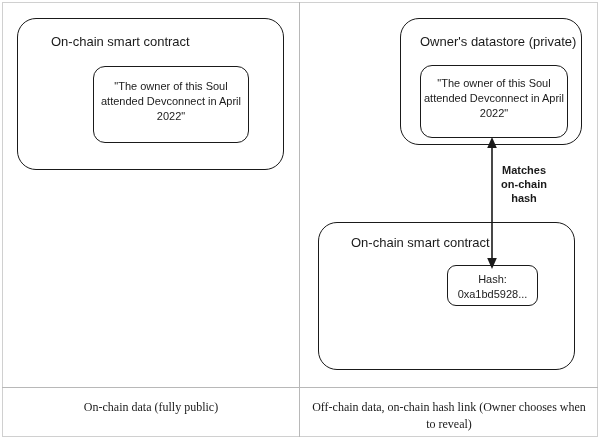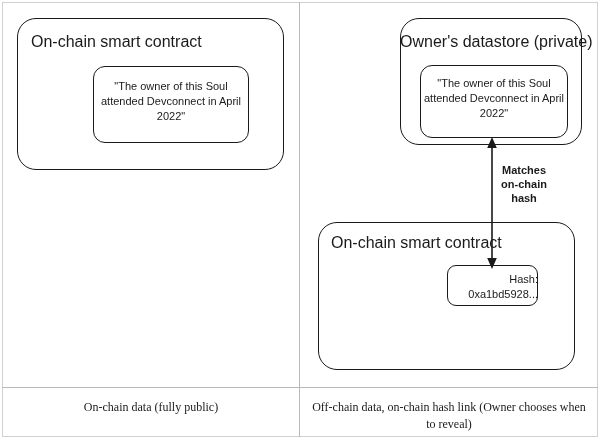--- a/index.html
+++ b/index.html
@@ -54,24 +54,25 @@
   
   .rbox {
     position: absolute;
     box-sizing: border-box;
     border: 1.3px solid #1a1a1a;
     background: #ffffff;
   }
 
   .box-label {
     position: absolute;
-    font-size: 16px;
+    font-size: 13px;
     color: #1a1a1a;
     line-height: 13px;
     white-space: nowrap;
+    margin-left: 20px;
   }
 
   .box-text {
     position: absolute;
     font-size: 11px;
     color: #1a1a1a;
     line-height: 15px;
     text-align: center;
     box-sizing: border-box;
   }
@@ -113,21 +114,21 @@
     left: 318px; top: 222px; width: 257px; height: 148px;
     border-radius: 19px;
   }
   #right-contract-label { left: 331px; top: 236px; }
 
   #hash-box {
     left: 447px; top: 265px; width: 91px; height: 41px;
     border-radius: 9px;
   }
   #hash-text {
-    left: 447px; top: 272px; width: 91px; text-align: right;
+    left: 447px; top: 272px; width: 91px;
   }
 
   
   #match-arrow {
     position: absolute;
     left: 470px;
     top: 134px;
     width: 46px;
     height: 138px;
     overflow: visible;

